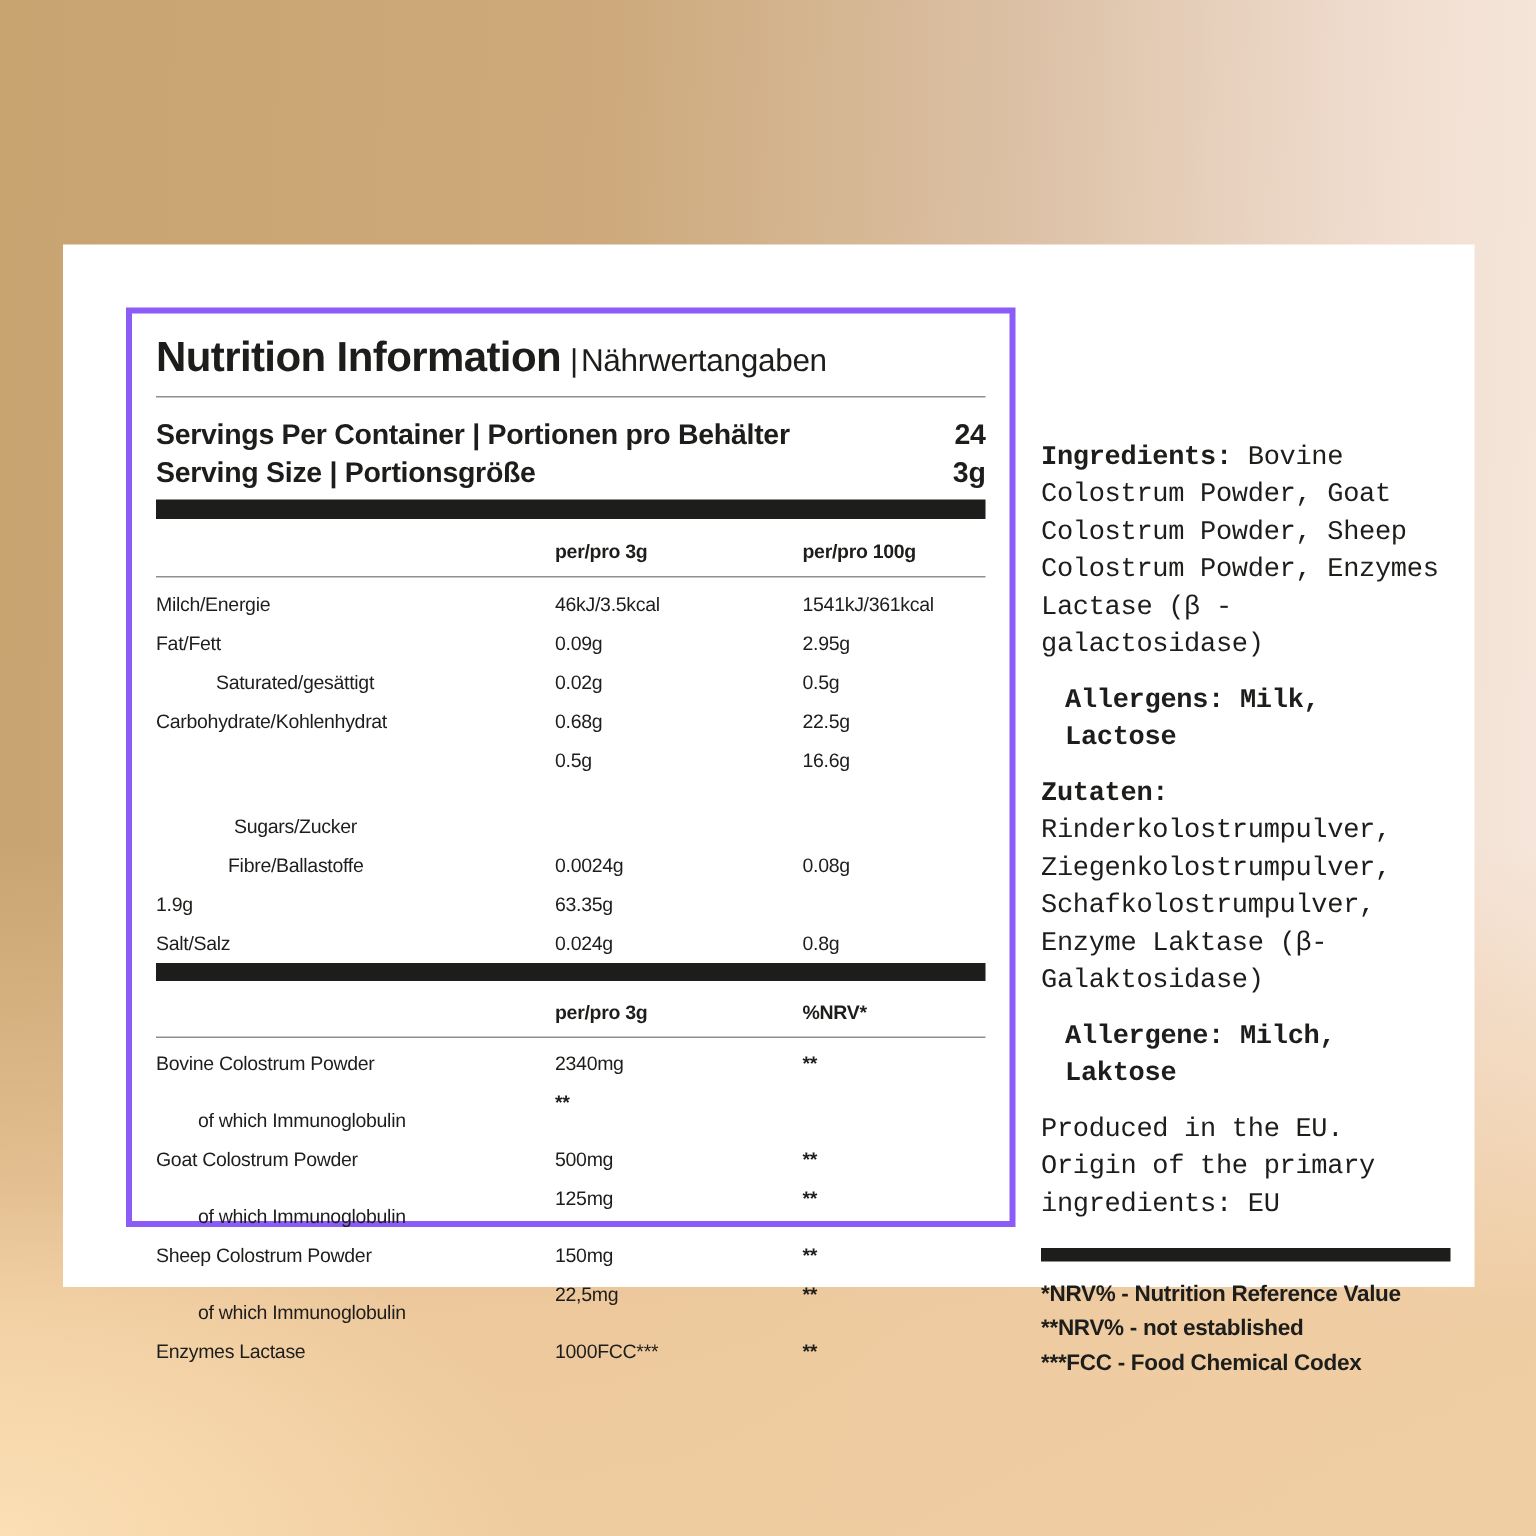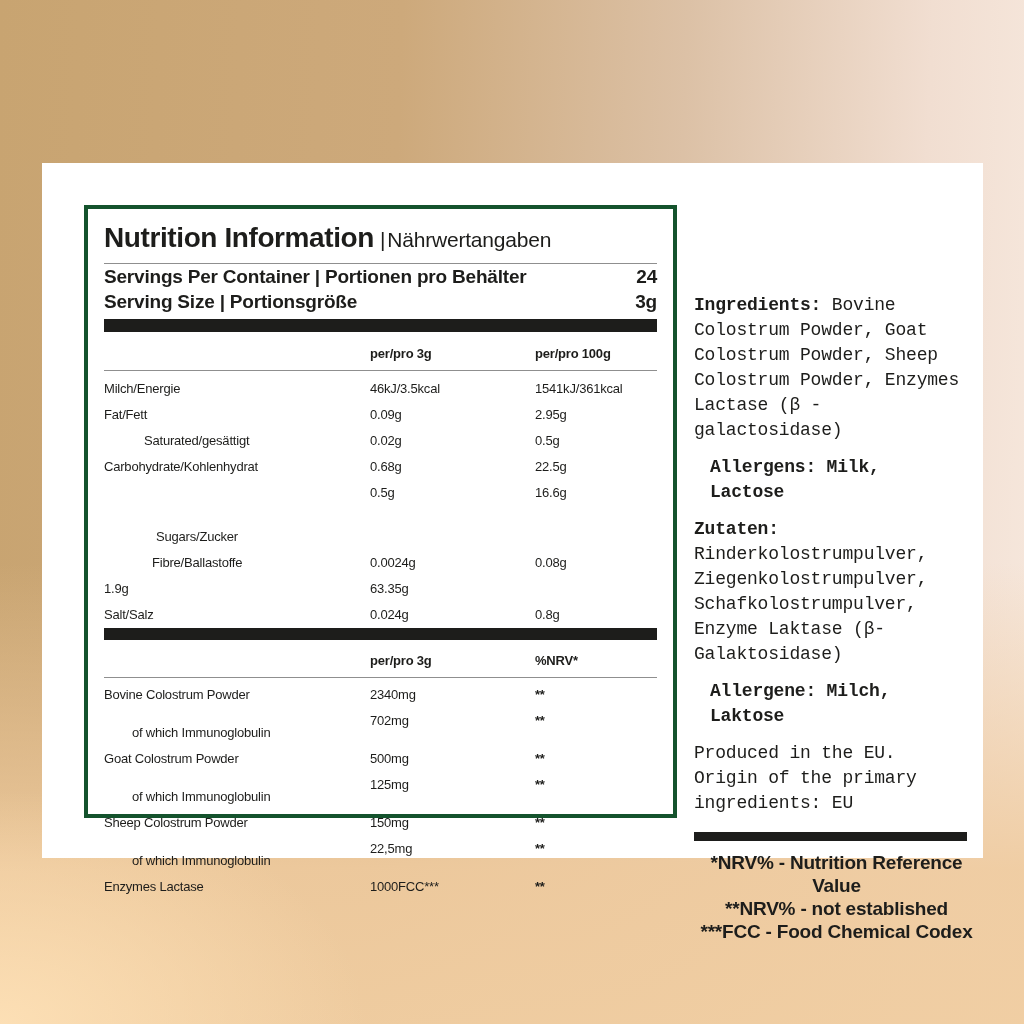--- a/index.html
+++ b/index.html
@@ -27,35 +27,35 @@
   .sheet {
     position: absolute; z-index: 2;
     left: 42px; top: 163px; width: 941px; height: 695px;
     background: #ffffff;
   }
 
   
   .nutri-box {
     position: absolute; z-index: 3;
     left: 84px; top: 205px; width: 593px; height: 613px;
-    border: 4px solid #14532d;
+    border: 4px solid #8b5cf6;
     background: #ffffff;
     padding: 14px 16px 0 16px;
   }
   .title-line { white-space: nowrap; line-height: 30px; }
   .title-en { font-size: 28px; font-weight: 800; letter-spacing: -0.4px; }
   .title-sep { font-size: 21px; font-weight: 400; color: #1d1d1b; padding: 0 2px 0 6px; }
   .title-de { font-size: 21px; font-weight: 400; }
   .thin-rule { border: 0; border-top: 1.5px solid #8f8f8f; margin-top: 6px; }
 
   .serv-row {
     display: flex; justify-content: space-between;
     font-size: 19px; font-weight: 700; line-height: 25px;
   }
-  .serv-rows { margin-top: 0; }
+  .serv-rows { margin-top: 13px; }
 
   .black-bar { background: #1d1d1b; height: 13px; width: 100%; }
   .bar-1 { margin-top: 5px; }
   .bar-2 { height: 12px; }
 
   .grid-row {
     display: grid;
     grid-template-columns: 266px 165px 1fr;
     font-size: 13px; line-height: 26px;
     white-space: nowrap;
@@ -77,21 +77,21 @@
     left: 694px; top: 293px; width: 270px;
     font-size: 18px; line-height: 25px;
   }
   .side-col p { margin-bottom: 12px; font-family: Liberation Mono, monospace; }
   .lead-bold { font-weight: 700; }
   .all-bold { font-weight: 700; margin-left: 16px; }
   .side-bar {
     background: #1d1d1b; height: 9px; width: 273px;
     margin: 16px 0 10px 0;
   }
-  .footnotes { font-size: 19px; font-weight: 700; line-height: 23px; letter-spacing: -0.2px; width: 285px; text-align: center; }
+  .footnotes { font-size: 15px; font-weight: 700; line-height: 23px; letter-spacing: -0.2px; width: 285px; }
 </style>
 </head>
 <body>
 
 <div class="bg-base"></div>
 <div class="bg-bottom"></div>
 <div class="sheet"></div>
 
 <div class="nutri-box">
   <div class="title-line">
@@ -171,21 +171,20 @@
   <hr class="thin-rule hdr-rule">
 
   <div class="rows-block-2">
     <div class="grid-row">
       <span>Bovine Colostrum Powder</span>
       <span>2340mg</span>
       <span class="nrv-cell">**</span>
     </div>
     <div class="grid-row">
       <span class="ind-4">of which Immunoglobulin</span>
-      <span>702mg</span>
       <span class="nrv-cell">**</span>
     </div>
     <div class="grid-row">
       <span>Goat Colostrum Powder</span>
       <span>500mg</span>
       <span class="nrv-cell">**</span>
     </div>
     <div class="grid-row">
       <span class="ind-4">of which Immunoglobulin</span>
       <span>125mg</span>

